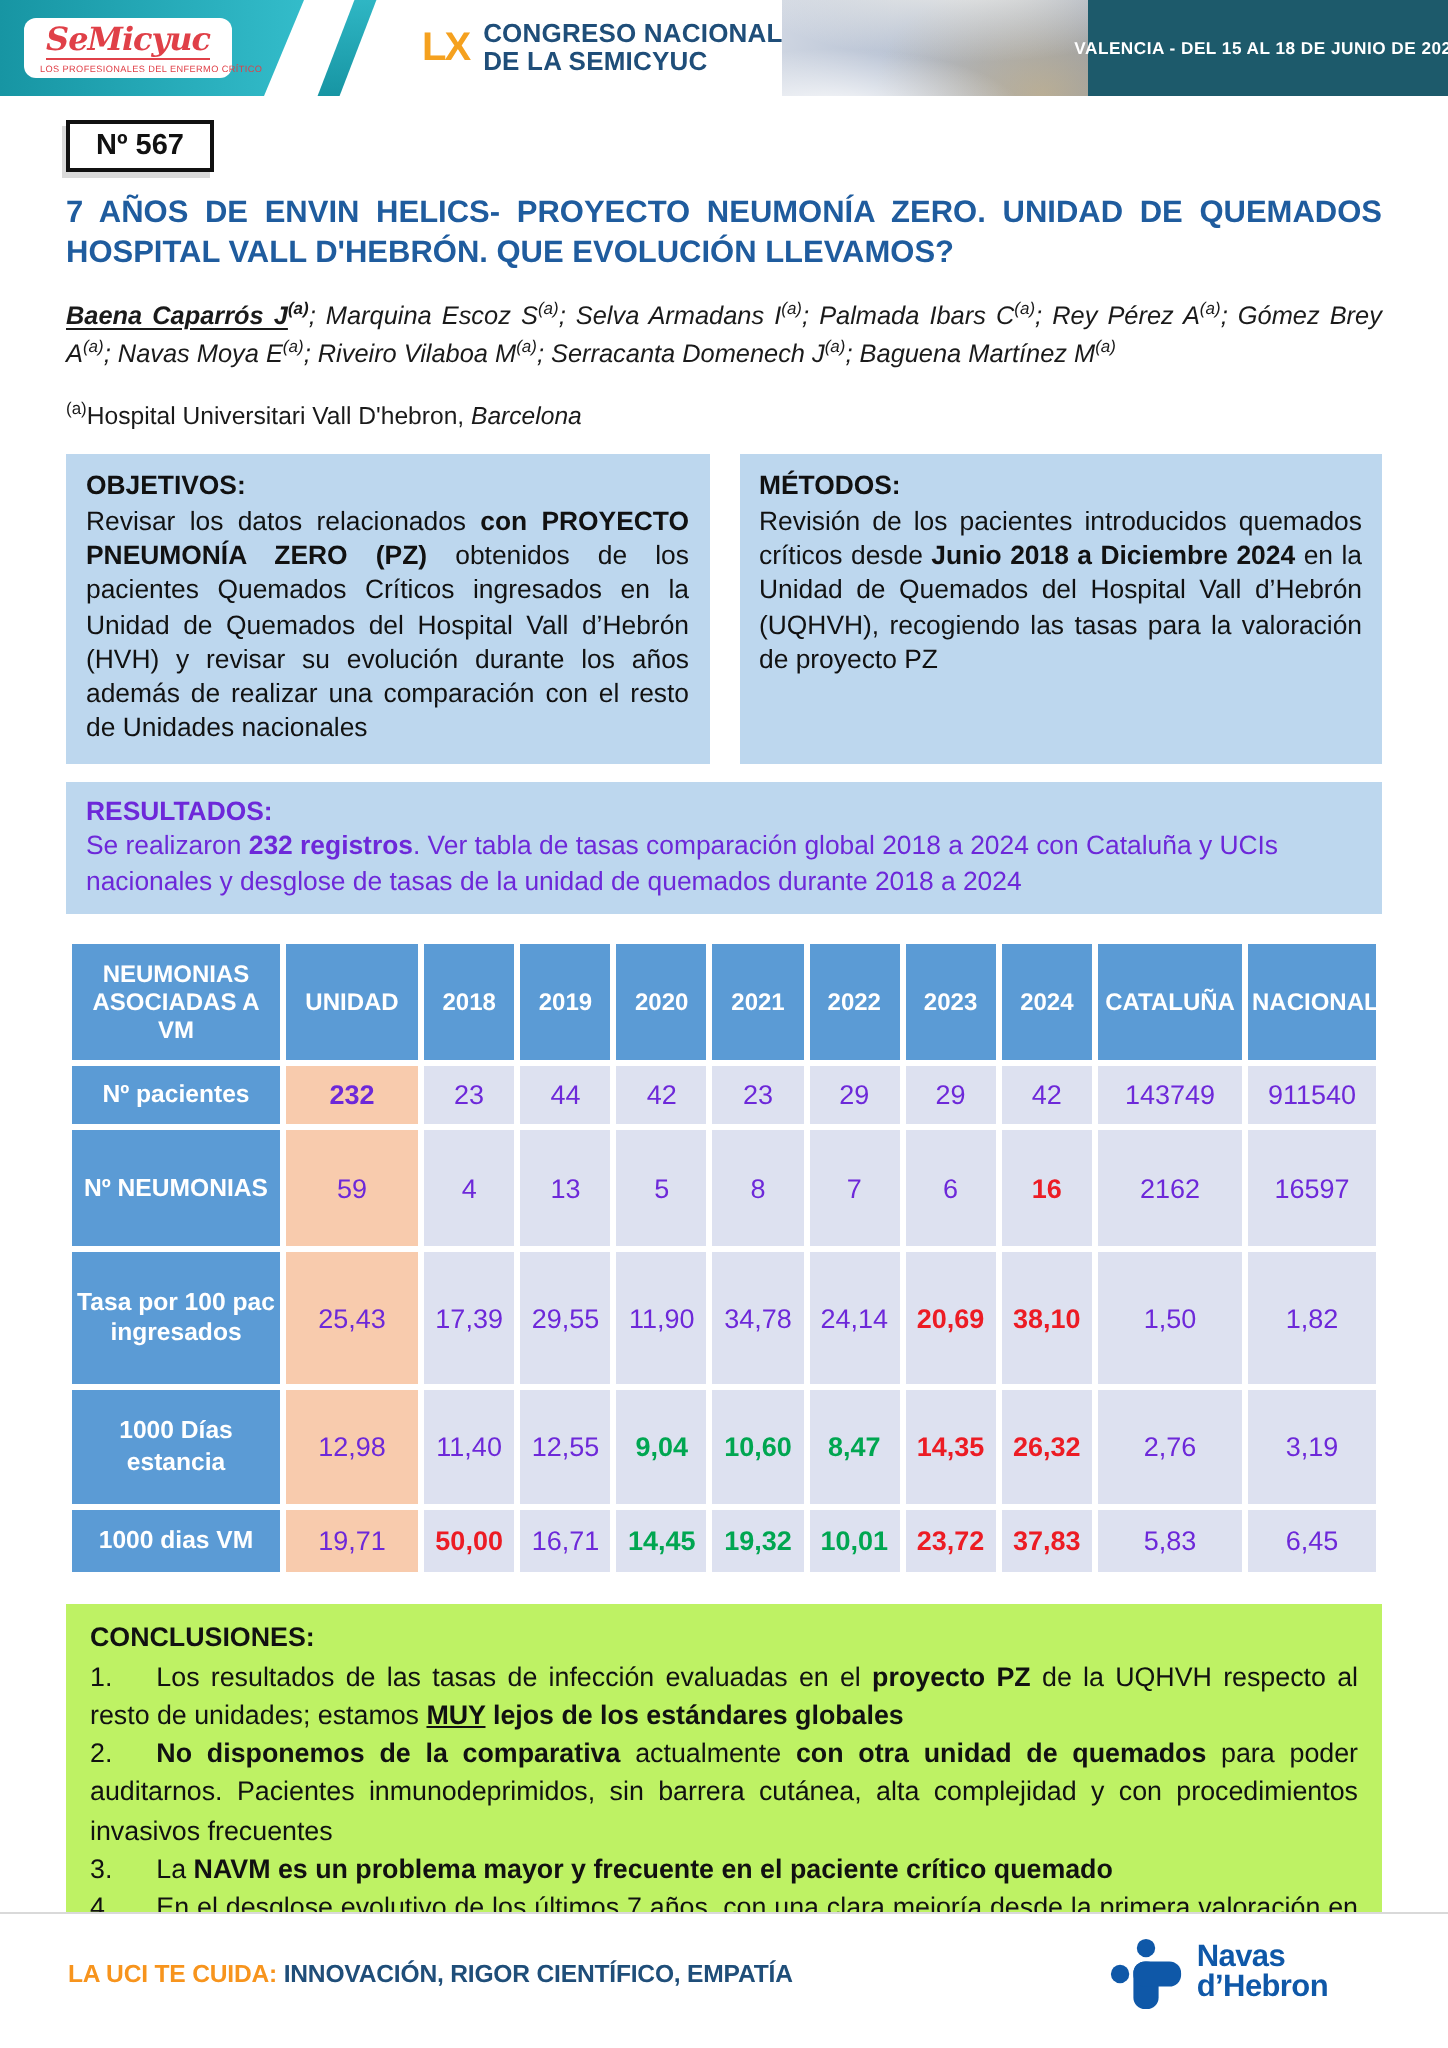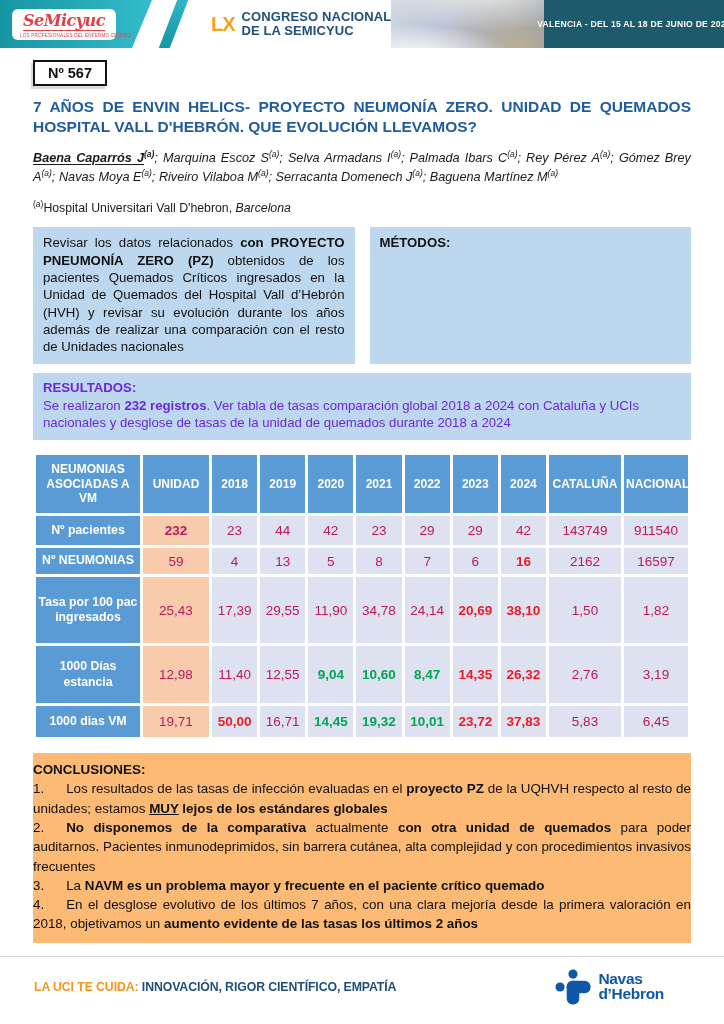--- a/index.html
+++ b/index.html
@@ -50,36 +50,36 @@
 
   .bold { font-weight: 700; }
   .underline { text-decoration: underline; }
 
   
   .table-wrap { margin-top: 12px; }
   .rates-table { border-collapse: separate; border-spacing: 3px; width: 100%; table-layout: fixed; }
   .rates-table th, .rates-table td { text-align: center; vertical-align: middle; padding: 1px 2px; overflow: hidden; }
   .rates-table thead th { background: #5b9bd5; color: #fff; font-weight: 700; font-size: 12px; line-height: 1.2; height: 58px; }
   .rates-table tbody th { background: #5b9bd5; color: #fff; font-weight: 700; font-size: 12.3px; line-height: 1.25; }
-  .rates-table td { background: #dde1f0; color: #be185d; font-size: 13.5px; }
+  .rates-table td { background: #dde1f0; color: #6d28d9; font-size: 13.5px; }
   .rates-table td.unit-cell { background: #f8cbad; }
   .rates-table td.red { color: #ec1c24; font-weight: 700; }
   .rates-table td.green { color: #00a651; font-weight: 700; }
   .rates-table thead th:nth-child(1) { width: 104px; }
   .rates-table thead th:nth-child(2) { width: 66px; }
   .rates-table thead th:nth-child(10) { width: 72px; }
   .rates-table thead th:nth-child(11) { width: 64px; }
   .rates-table tbody tr:nth-child(1) { height: 29px; }
-  .rates-table tbody tr:nth-child(2) { height: 26px; }
+  .rates-table tbody tr:nth-child(2) { height: 58px; }
   .rates-table tbody tr:nth-child(3) { height: 66px; }
   .rates-table tbody tr:nth-child(4) { height: 57px; }
   .rates-table tbody tr:nth-child(5) { height: 31px; }
 
   
-  .conclusions-box { margin-top: 13px; background: #fdba74; padding: 7px 0 9px; font-size: 13.4px; line-height: 1.44; color: #111; }
+  .conclusions-box { margin-top: 13px; background: #bef264; padding: 7px 12px 9px; font-size: 13.4px; line-height: 1.44; color: #111; }
   .conclusions-heading { font-weight: 700; }
   .conclusion-item { text-align: justify; }
   .c-num { margin-right: 22px; }
 
   
   .footer { position: absolute; left: 0; right: 0; bottom: 0; height: 68px; border-top: 1.5px solid #d9d9d9; background: #fff;
             display: flex; align-items: center; justify-content: space-between; padding: 0 60px 8px 34px; }
   .footer-tagline { font-size: 12.3px; font-weight: 700; letter-spacing: -0.1px; white-space: nowrap; }
   .footer-tagline .lead { color: #f7941d; }
   .footer-tagline .rest { color: #1f4e79; }
@@ -117,24 +117,26 @@
     <div class="poster-number">Nº 567</div>
 
     <h1 class="title">7 AÑOS DE ENVIN HELICS- PROYECTO NEUMONÍA ZERO. UNIDAD DE QUEMADOS HOSPITAL VALL D'HEBRÓN. QUE EVOLUCIÓN LLEVAMOS?</h1>
 
     <p class="authors"><span class="author-lead">Baena Caparrós J</span><sup class="bold">(a)</sup>; <span>Marquina Escoz S</span><sup>(a)</sup>; <span>Selva Armadans I</span><sup>(a)</sup>; <span>Palmada Ibars C</span><sup>(a)</sup>; <span>Rey Pérez A</span><sup>(a)</sup>; <span>Gómez Brey A</span><sup>(a)</sup>; <span>Navas Moya E</span><sup>(a)</sup>; <span>Riveiro Vilaboa M</span><sup>(a)</sup>; <span>Serracanta Domenech J</span><sup>(a)</sup>; <span>Baguena Martínez M</span><sup>(a)</sup></p>
 
     <p class="affiliation"><sup>(a)</sup><span>Hospital Universitari Vall D'hebron, </span><span class="city">Barcelona</span></p>
 
     <div class="two-col">
       <div class="info-box">
+        <span class="box-heading">OBJETIVOS:</span>
         <span class="box-body"><span>Revisar los datos relacionados </span><span class="bold">con PROYECTO PNEUMONÍA ZERO (PZ)</span><span> obtenidos de los pacientes Quemados Críticos ingresados en la Unidad de Quemados del Hospital Vall d’Hebrón (HVH) y revisar su evolución durante los años además de realizar una comparación con el resto de Unidades nacionales</span></span>
       </div>
       <div class="info-box">
         <span class="box-heading">MÉTODOS:</span>
+        <span class="box-body"><span>Revisión de los pacientes introducidos quemados críticos desde </span><span class="bold">Junio 2018 a Diciembre 2024</span><span> en la Unidad de Quemados del Hospital Vall d’Hebrón (UQHVH), recogiendo las tasas para la valoración de proyecto PZ</span></span>
       </div>
     </div>
 
     <div class="results-box">
       <span class="box-heading bold">RESULTADOS:</span><br>
       <span class="box-body"><span>Se realizaron </span><span class="bold">232 registros</span><span>. Ver tabla de tasas comparación global 2018 a 2024 con Cataluña y UCIs nacionales y desglose de tasas de la unidad de quemados durante 2018 a 2024</span></span>
     </div>
 
     <div class="table-wrap">
       <table class="rates-table">

